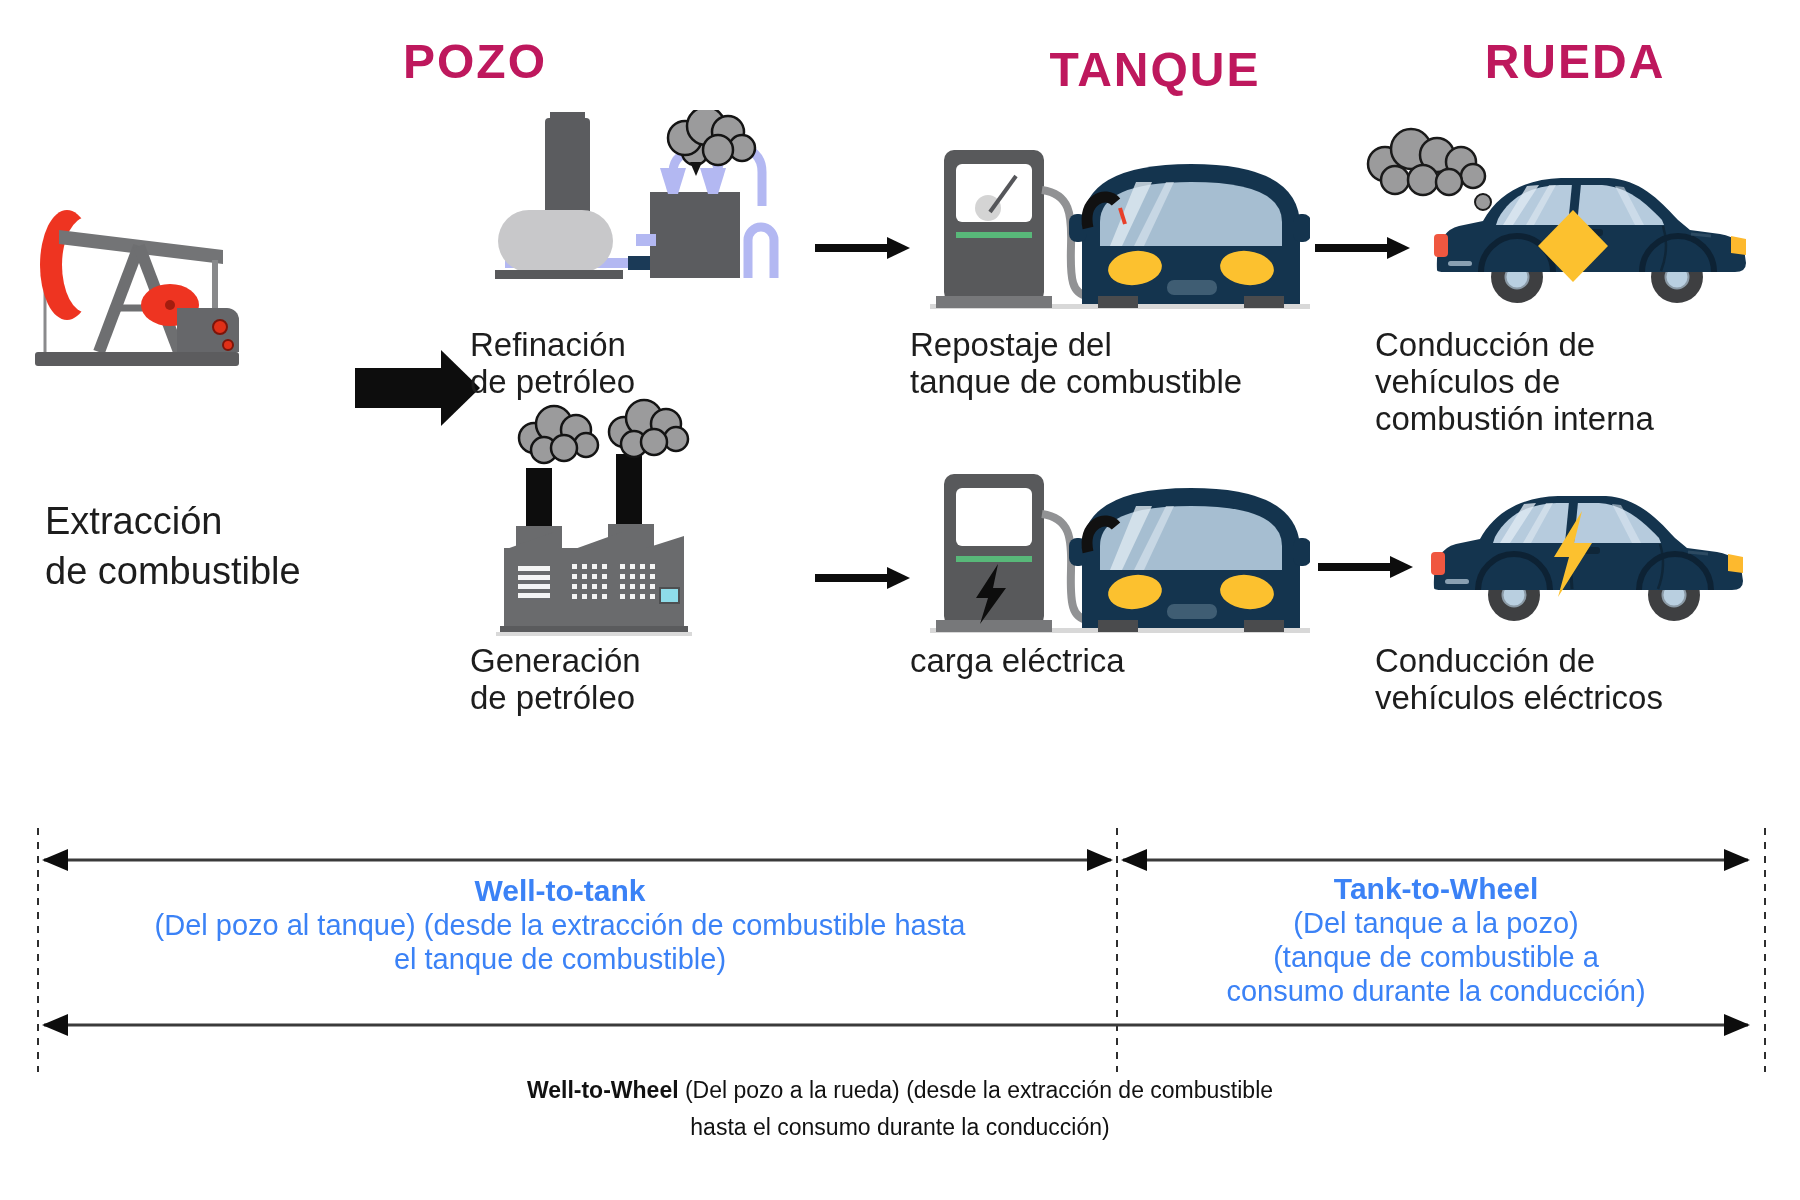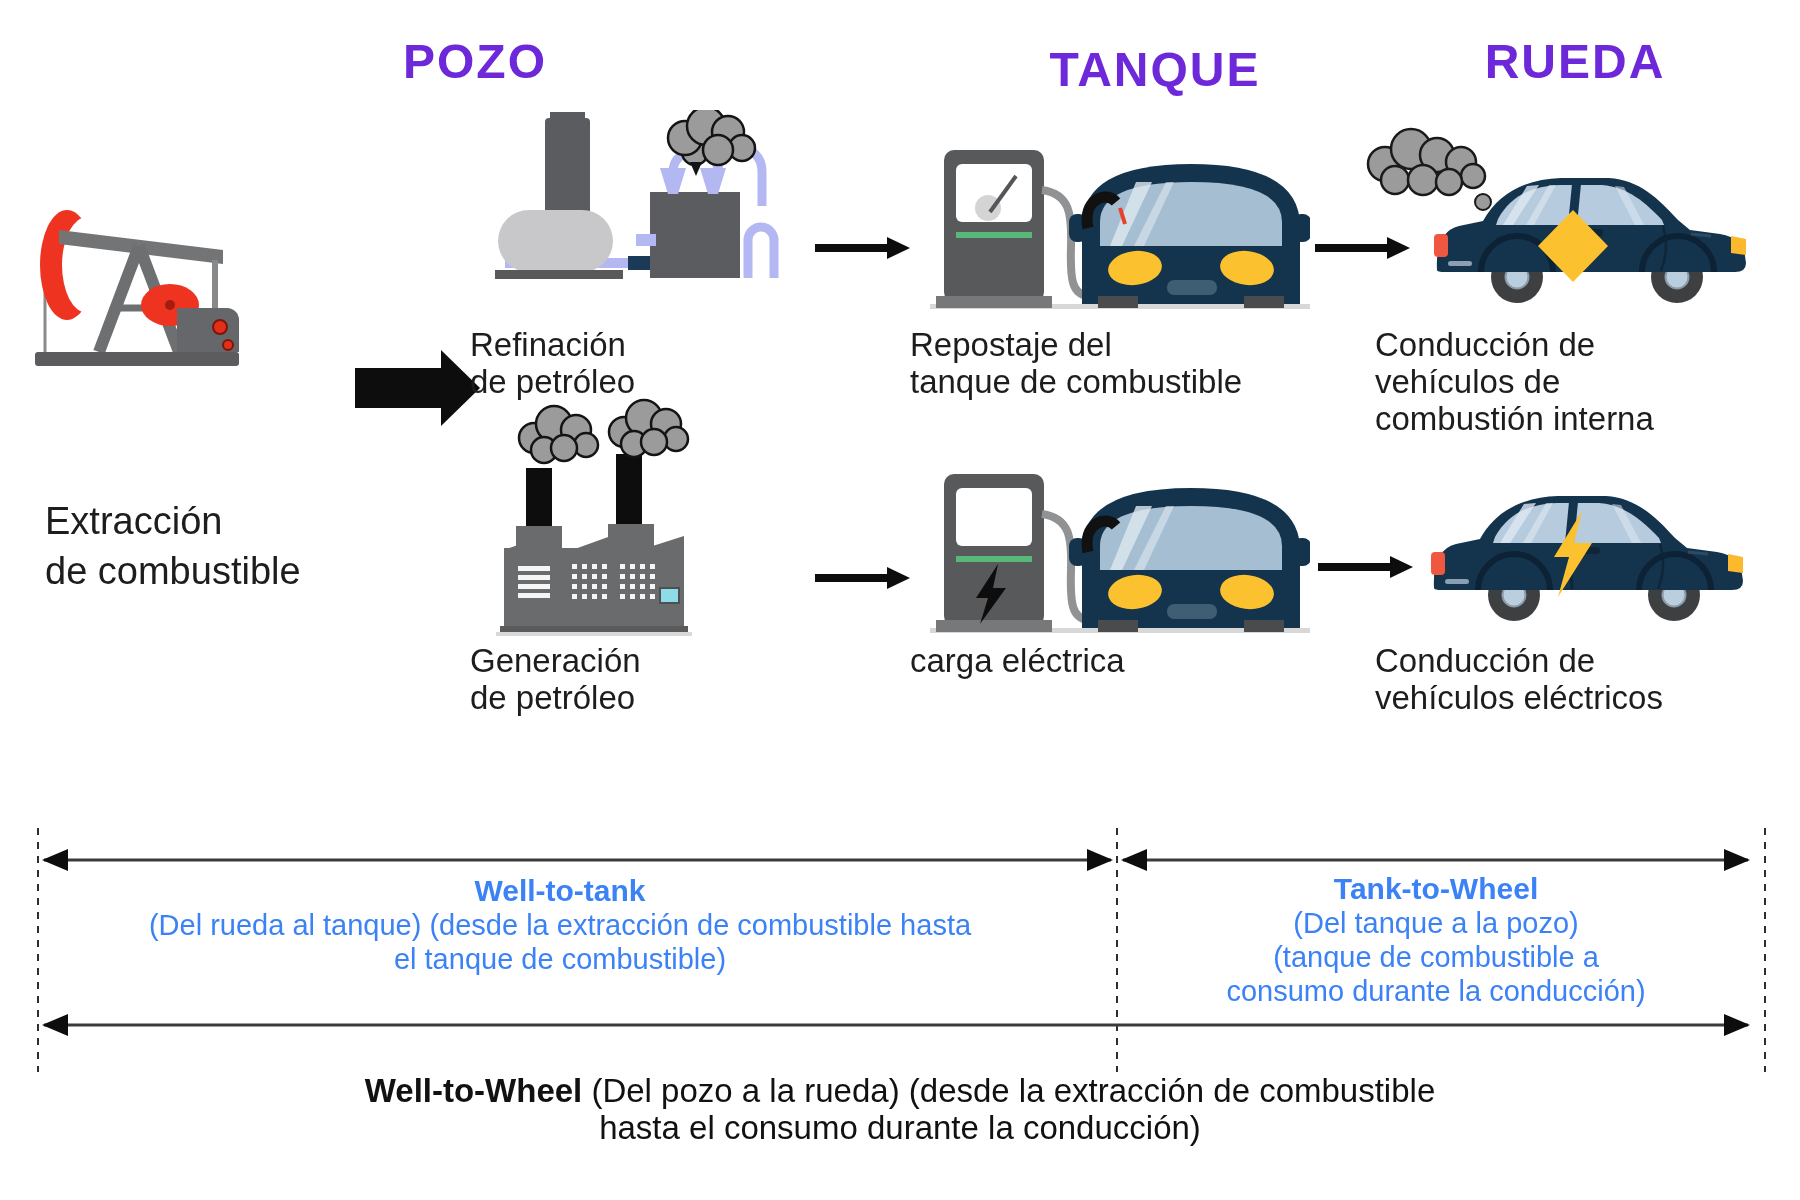--- a/index.html
+++ b/index.html
@@ -1,25 +1,25 @@
 <!DOCTYPE html>
 <html><head>
 <meta charset="utf-8">
 <style>
   html,body{margin:0;padding:0;background:#fff;}
   #canvas{position:relative;width:1800px;height:1200px;background:#ffffff;overflow:hidden;
           font-family:"Liberation Sans", sans-serif;color:#1c1c1c;}
   .abs{position:absolute;}
-  .hdr{font-size:48px;font-weight:800;letter-spacing:2px;color:#6d28d9;text-align:center;width:300px;}
+  .hdr{font-size:48px;font-weight:800;letter-spacing:2px;color:#be185d;text-align:center;width:300px;}
   .lbl{font-size:33px;line-height:37px;text-align:left;color:#1d1d1d;}
   .lbl-left{font-size:38px;line-height:50px;text-align:left;color:#1d1d1d;margin-top:8px;}
   .dimtxt{text-align:center;color:#3b82f6;}
   .dimtitle{font-size:30px;font-weight:700;line-height:34px;}
   .dimline{font-size:29px;line-height:34px;}
-  .wtw{font-size:33px;line-height:37px;text-align:center;color:#111;}
+  .wtw{font-size:23px;line-height:37px;text-align:center;color:#111;}
   .wtw b{font-weight:700;}
   svg{display:block;}
 </style>
 </head>
 <body>
 
 <div id="canvas">
 
   <svg width="0" height="0" style="position:absolute">
     <defs>
@@ -281,21 +281,21 @@
       <polygon points="1093,40 1067,29 1067,51"></polygon>
       <polygon points="1101,40 1127,29 1127,51"></polygon>
       <polygon points="1730,40 1704,29 1704,51"></polygon>
       <polygon points="22,205 48,194 48,216"></polygon>
       <polygon points="1730,205 1704,194 1704,216"></polygon>
     </g>
   </svg>
 
   <div class="abs dimtxt" style="left:60px;top:874px;width:1000px">
     <div class="dimtitle">Well-to-tank</div>
-    <div class="dimline">(Del rueda al tanque) (desde la extracción de combustible hasta</div>
+    <div class="dimline">(Del pozo al tanque) (desde la extracción de combustible hasta</div>
     <div class="dimline">el tanque de combustible)</div>
   </div>
 
   <div class="abs dimtxt" style="left:1136px;top:872px;width:600px">
     <div class="dimtitle">Tank-to-Wheel</div>
     <div class="dimline">(Del tanque a la pozo)</div>
     <div class="dimline">(tanque de combustible a</div>
     <div class="dimline">consumo durante la conducción)</div>
   </div>
 

